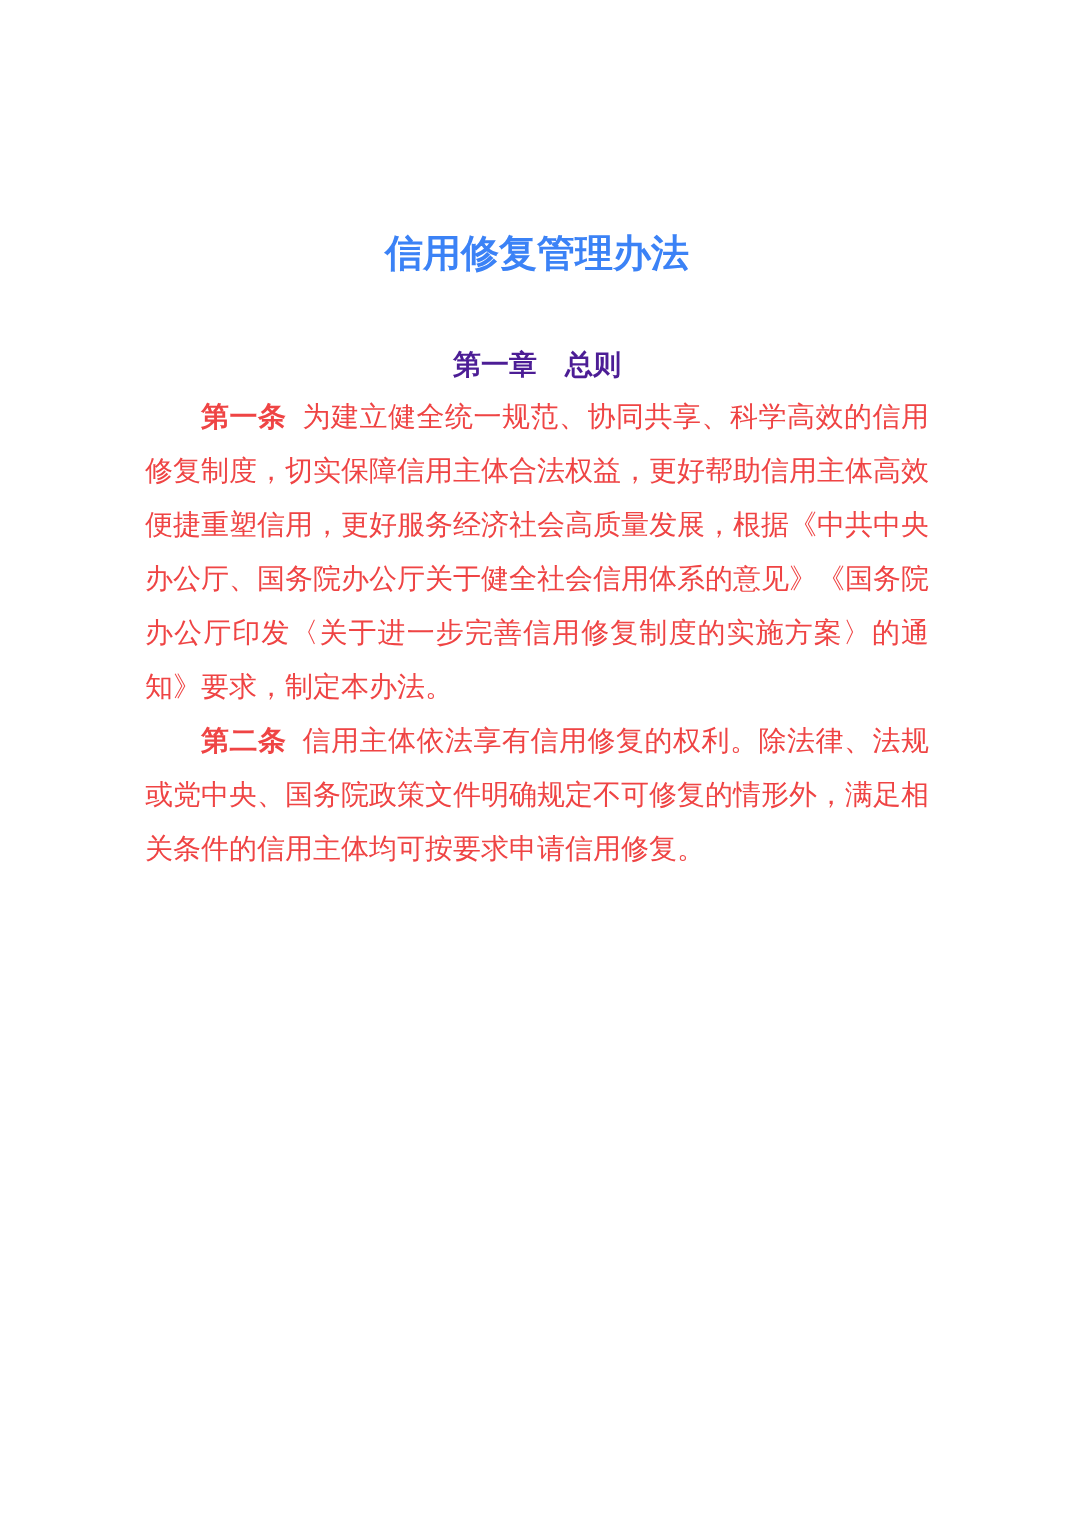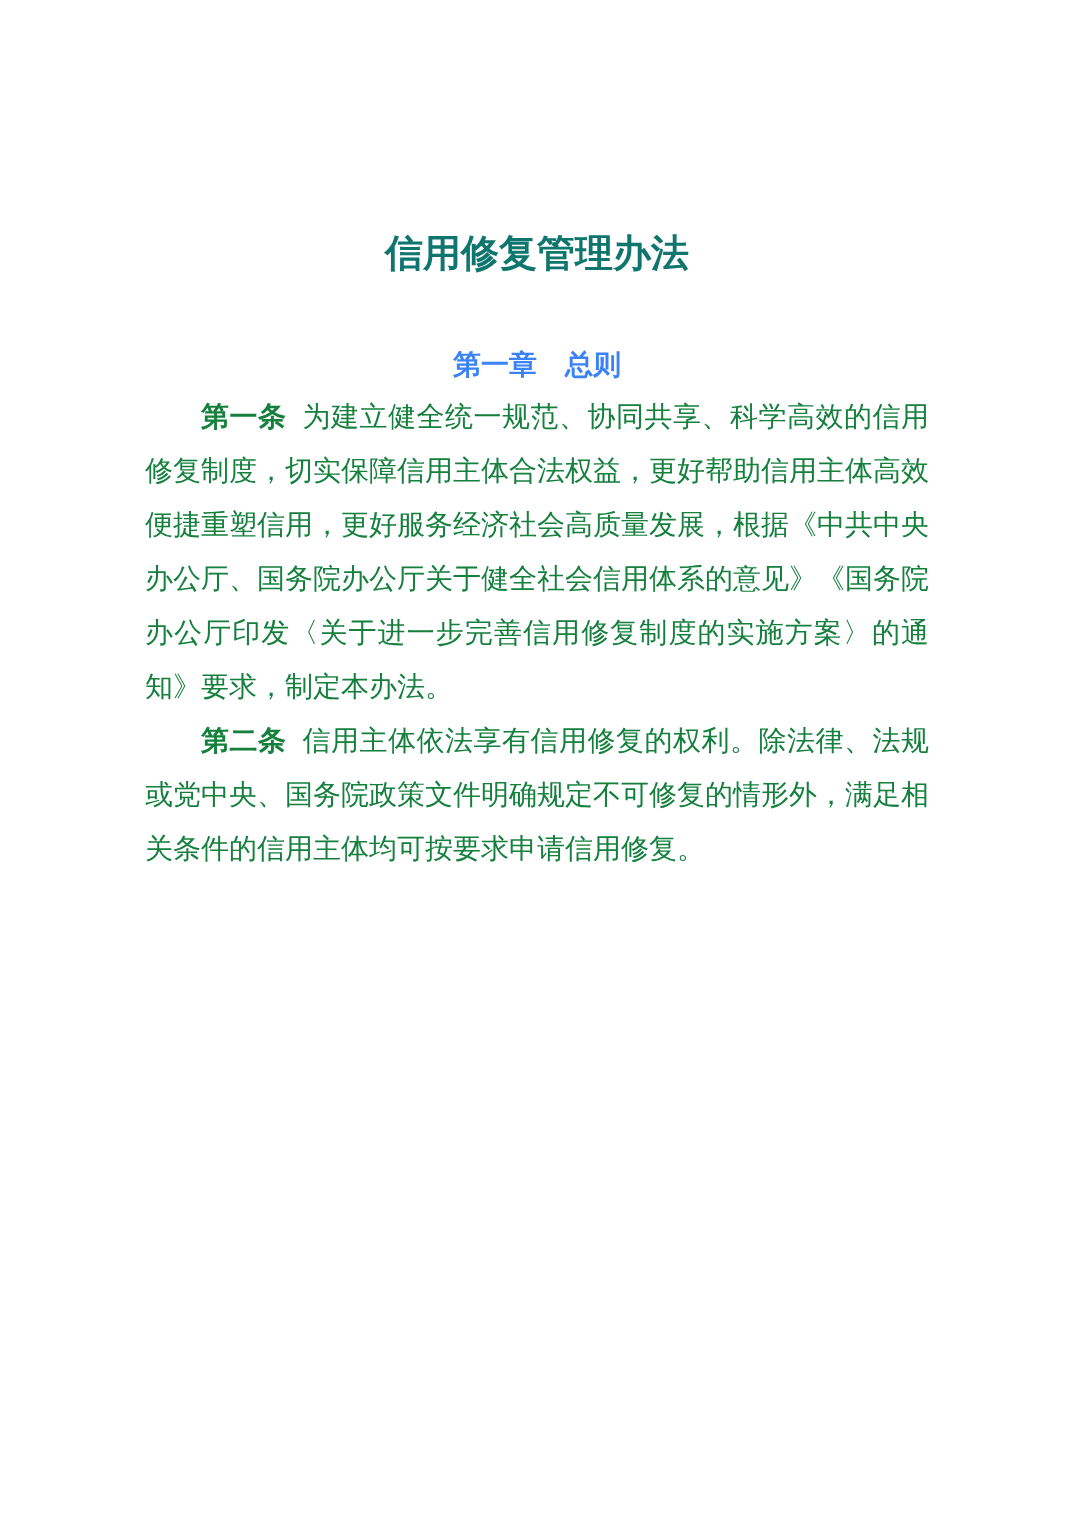--- a/index.html
+++ b/index.html
@@ -20,48 +20,48 @@
   }
   
   .doc-title {
     margin: 0;
     text-align: center;
     font-family: "Liberation Serif", serif;
     font-weight: 700;
     font-size: 38px;
     line-height: 44px;
     letter-spacing: 0px;
-    color: #0f766e;
+    color: #3b82f6;
   }
   
   .chapter-heading {
     margin: 74px 0 0 0;
     text-align: center;
     font-family: "Liberation Sans", sans-serif;
     font-weight: 700;
     font-size: 28px;
     line-height: 32px;
-    color: #3b82f6;
+    color: #4c1d95;
   }
   .chapter-heading .chapter-title-text {
     margin-left: 28px;
   }
   
   .content {
     width: 784px;
     margin: 9px auto 0 auto;
   }
   .para {
     margin: 0;
     font-family: "Liberation Serif", serif;
     font-size: 28px;
     line-height: 54px;
     text-align: justify;
     text-indent: 2em;
-    color: #15803d;
+    color: #ef4444;
   }
   
   .article-label {
     font-family: "Liberation Sans", sans-serif;
     font-weight: 700;
     margin-right: 16px;
   }
   .article-label:empty {
     display: none;
     margin: 0;

